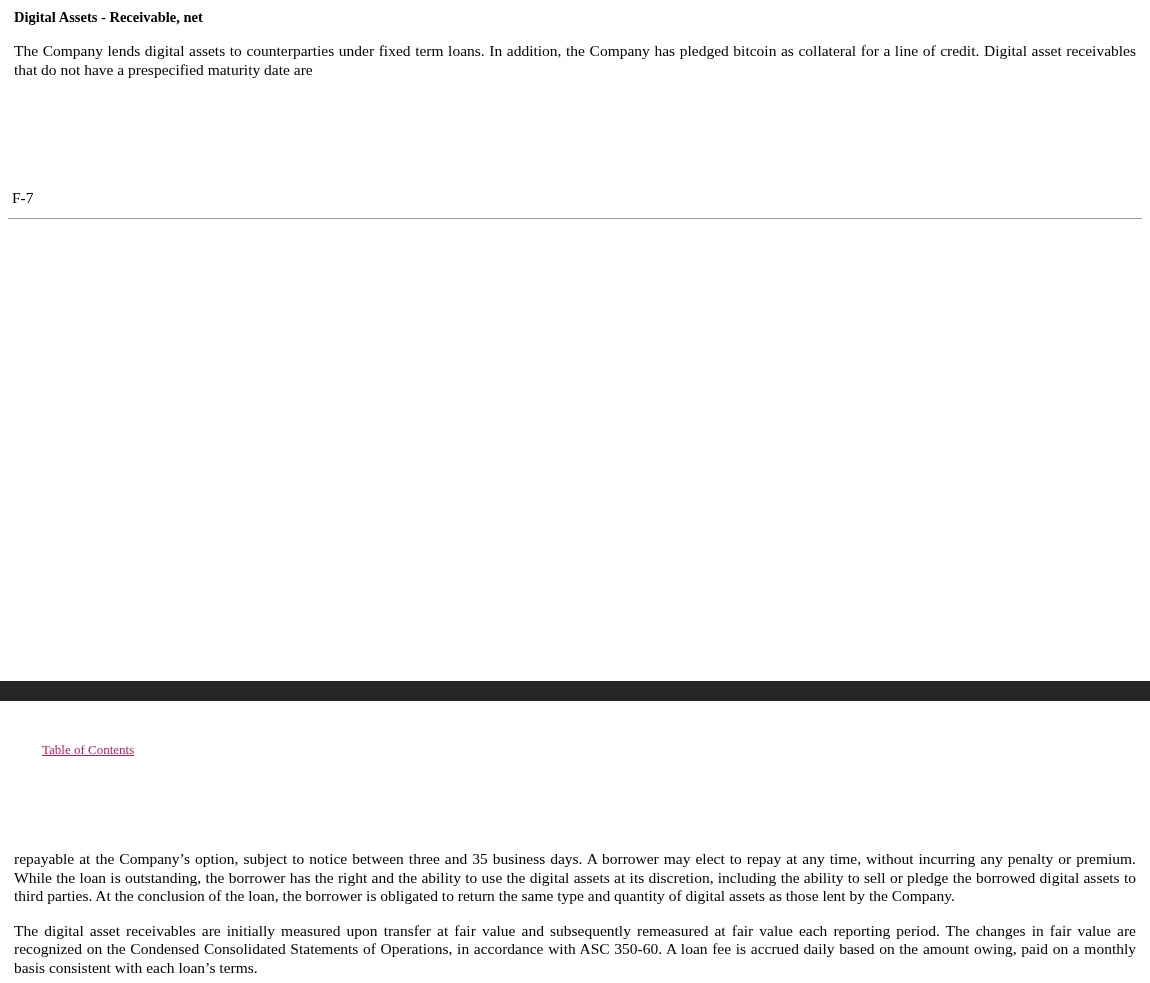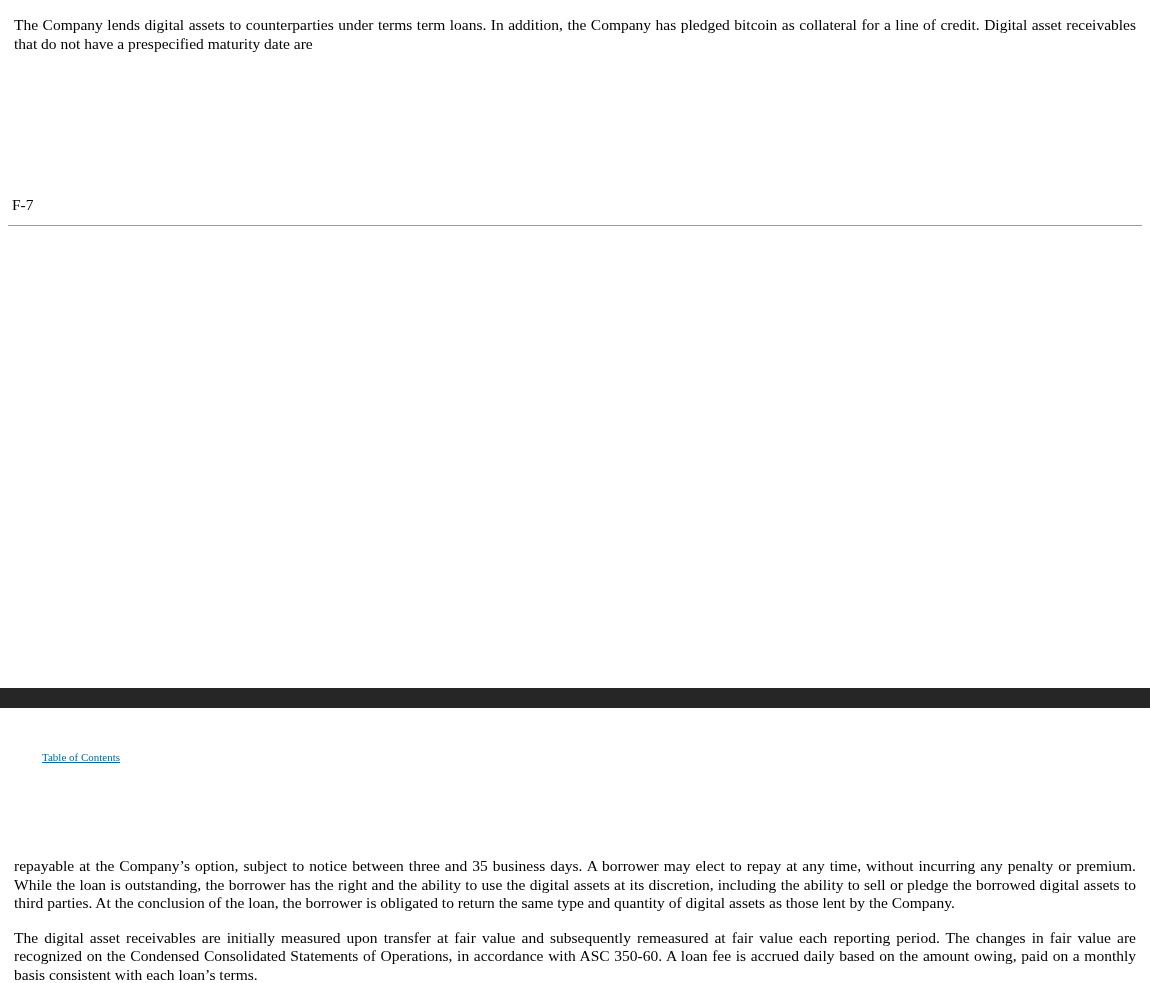--- a/index.html
+++ b/index.html
@@ -62,40 +62,41 @@
     box-sizing: border-box;
     position: relative;
     height: 291px;
   }
   .toc-wrap {
     margin: 0;
     padding-top: 39px;
     padding-left: 34px;
   }
   a.toc-link {
-    color: #0369a1;
+    color: #be185d;
     text-decoration: underline;
-    font-size: 11px;
+    font-size: 13px;
     font-family: "Liberation Serif", serif;
   }
   .gap-after-toc {
     height: 84px;
   }
   .tight-stack p:first-child {
     margin-top: 8px;
   }
 </style>
 </head>
 <body>
 
 <div class="page">
 
   <div class="page-1">
+    <div class="heading">Digital Assets - Receivable, net</div>
 
-    <p class="body-text">The Company lends digital assets to counterparties under terms term loans. In addition, the Company has pledged bitcoin as collateral for a line of credit. Digital asset receivables that do not have a prespecified maturity date are</p>
+    <p class="body-text">The Company lends digital assets to counterparties under fixed term loans. In addition, the Company has pledged bitcoin as collateral for a line of credit. Digital asset receivables that do not have a prespecified maturity date are</p>
 
     <div class="page-number">F-7</div>
 
     <div class="page-rule"></div>
   </div>
 
   <div class="page-break-bar"></div>
 
   <div class="page-2">
     <div class="toc-wrap">

